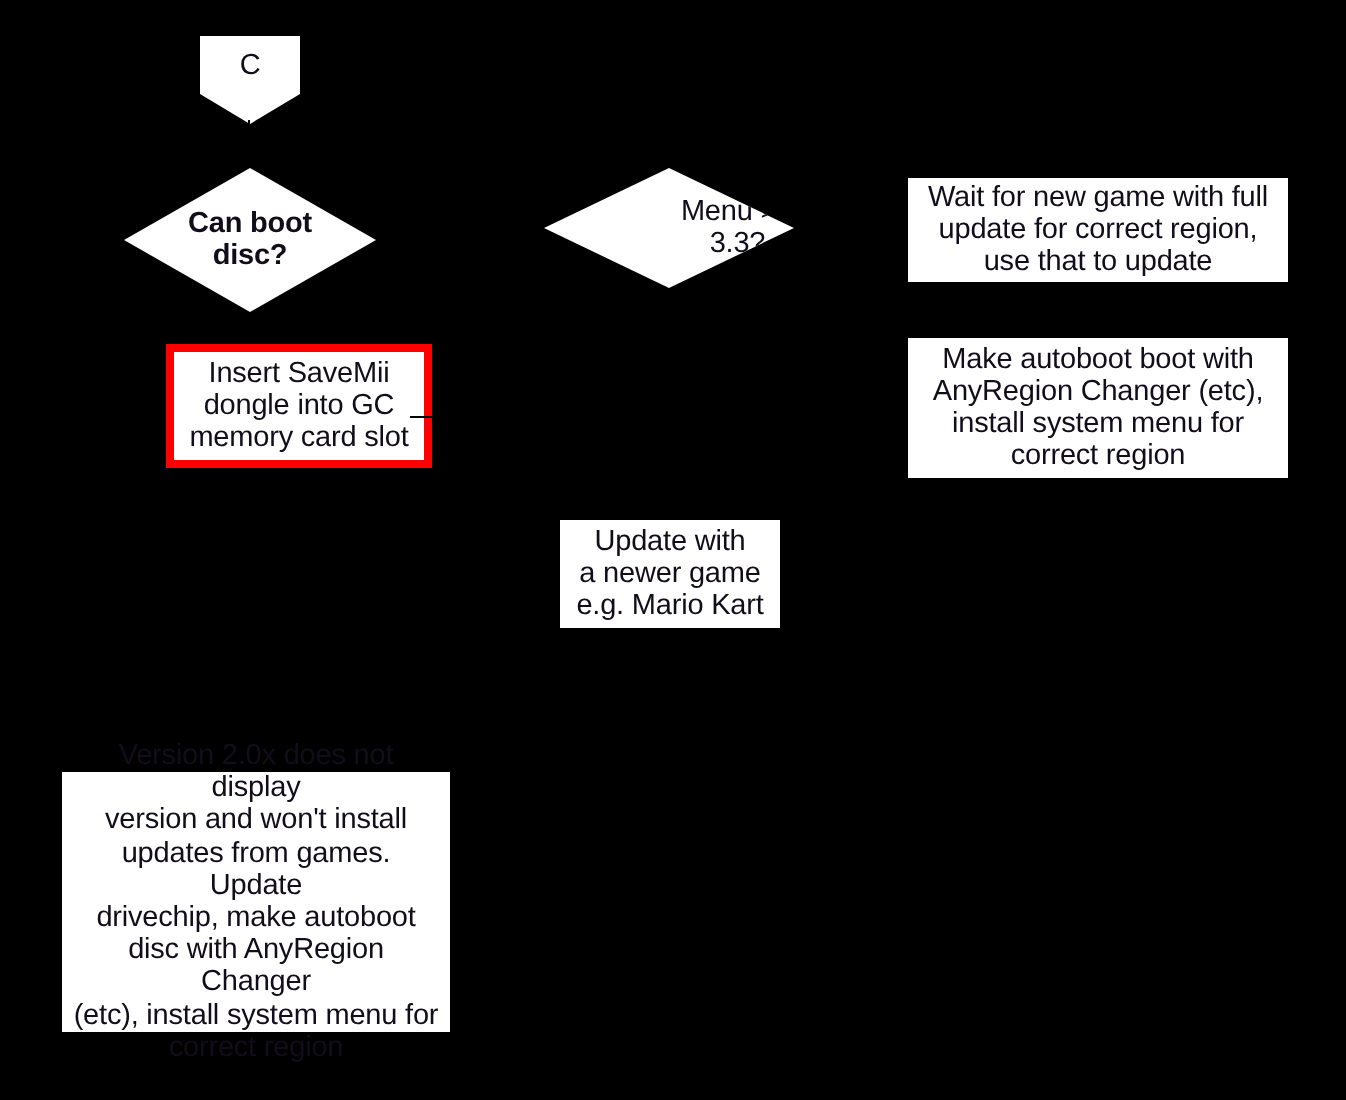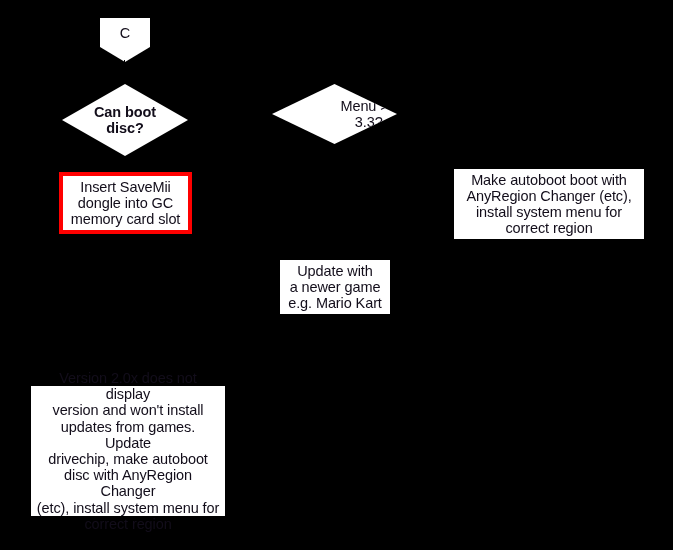--- a/index.html
+++ b/index.html
@@ -63,20 +63,21 @@
     align-items: center;
     justify-content: center;
     box-sizing: border-box;
   }
   .box .node-text {
     font-size: 14.5px;
     padding: 0 5px;
   }
   .box.highlight {
     border: 4px solid #ff0000;
+    margin-left: 24px;
   }
   .box.plain {
     border: 1px solid #000000;
   }
 
   
   .stub {
     position: absolute;
     background: #000000;
     width: 1px;
@@ -130,20 +131,25 @@
 
 
   <div class="stub" style="left:334px; top:243px; height:22px;"></div>
 
   <div class="box plain" style="left:279px; top:259px; width:112px; height:56px;justify-content:center;">
     <div class="node-text">Update with
 a newer game
 e.g. Mario Kart</div>
   </div>
 
+  <div class="box plain" style="left:453px; top:88px; width:192px; height:54px;">
+    <div class="node-text">Wait for new game with full
+update for correct region,
+use that to update</div>
+  </div>
 
   <div class="box plain" style="left:453px; top:168px; width:192px; height:72px;">
     <div class="node-text">Make autoboot boot with
 AnyRegion Changer (etc),
 install system menu for
 correct region</div>
   </div>
 
   <div class="stub" style="left:397px; top:114px; width:56px; height:1px;"></div>
   <div class="stub" style="left:398px; top:204px; width:55px; height:1px;"></div>

